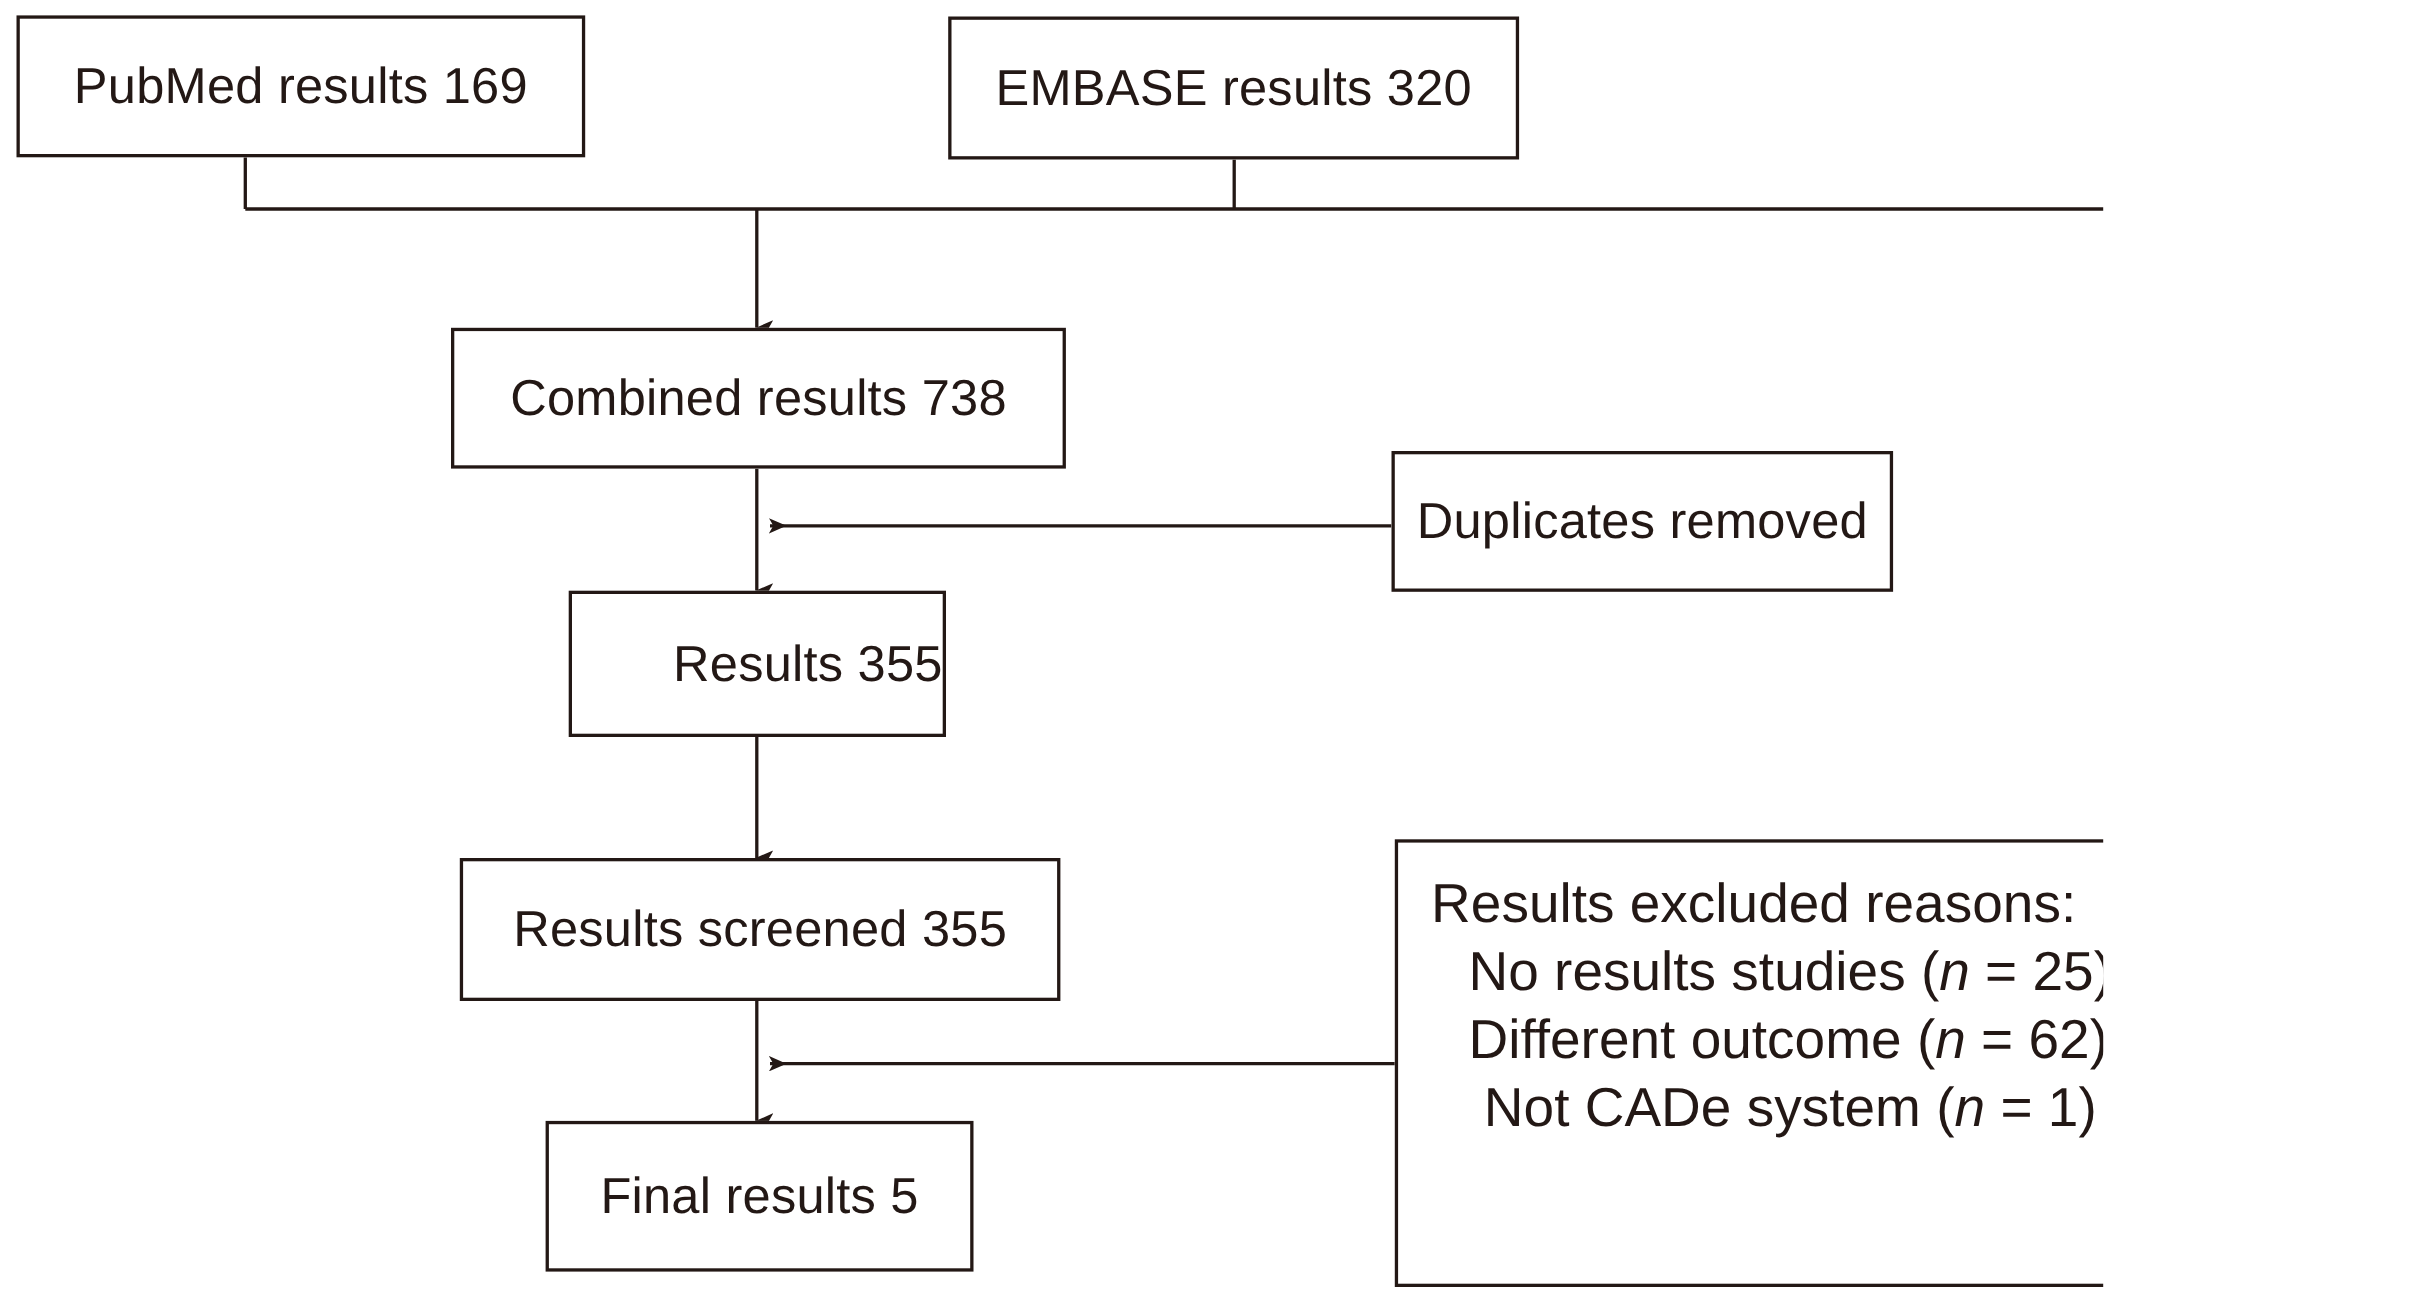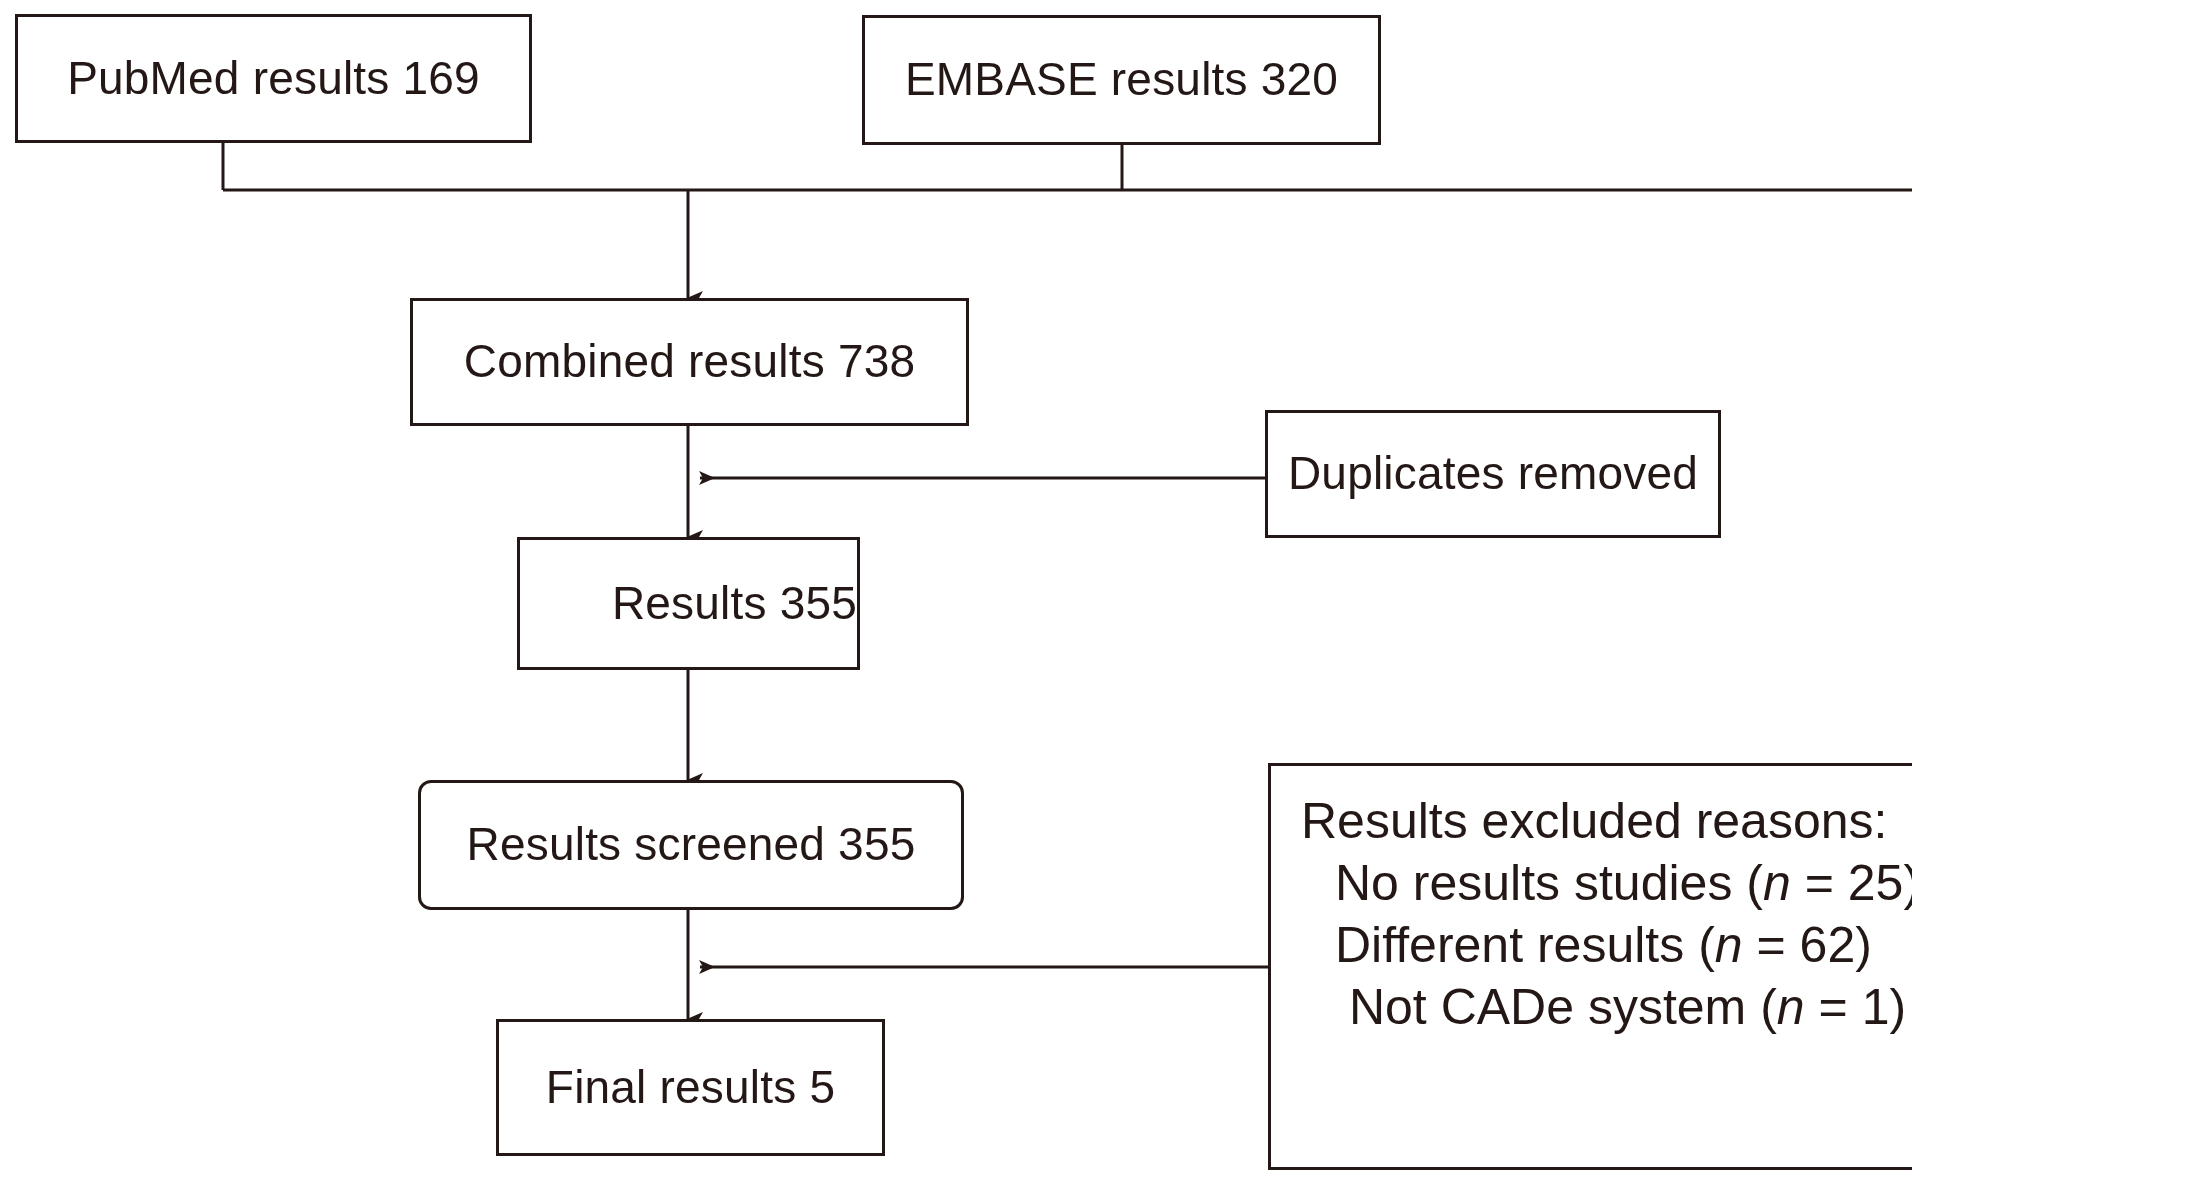--- a/index.html
+++ b/index.html
@@ -114,38 +114,38 @@
 
 
   <div class="node-box" id="box-combined" style="left:410px; top:298px; width:559px; height:128px;">
     <span class="node-label">Combined results 738</span>
   </div>
 
   <div class="node-box" id="box-results" style="left:517px; top:537px; width:343px; height:133px;justify-content:flex-end;">
     <span class="node-label">Results 355</span>
   </div>
 
-  <div class="node-box" id="box-screened" style="left:418px; top:780px; width:546px; height:130px;border-radius:13px;">
+  <div class="node-box" id="box-screened" style="left:418px; top:780px; width:546px; height:130px;">
     <span class="node-label">Results screened 355</span>
   </div>
 
   <div class="node-box" id="box-final" style="left:496px; top:1019px; width:389px; height:137px;">
     <span class="node-label">Final results 5</span>
   </div>
 
   <div class="node-box" id="box-duplicates" style="left:1265px; top:410px; width:456px; height:128px;">
     <span class="node-label">Duplicates removed</span>
   </div>
 
   <div class="node-box" id="excluded-box" style="left:1268px; top:763px; width:695px; height:407px;">
     <div class="excl-list">
       <span class="excl-title">Results excluded reasons:</span>
 
 
       <span class="excl-item"><span>No results studies</span><span> </span><span>(</span><span class="n-italic">n</span><span> = </span><span>25</span><span>)</span></span>
 
-      <span class="excl-item"><span>Different results</span><span> </span><span>(</span><span class="n-italic">n</span><span> = </span><span>62</span><span>)</span></span>
+      <span class="excl-item"><span>Different outcome</span><span> </span><span>(</span><span class="n-italic">n</span><span> = </span><span>62</span><span>)</span></span>
 
       <span class="excl-item"><span>Not CADe system</span><span> </span><span>(</span><span class="n-italic">n</span><span> = </span><span>1</span><span>)</span></span>
     </div>
   </div>
 
 </div>
 
 </body></html>

